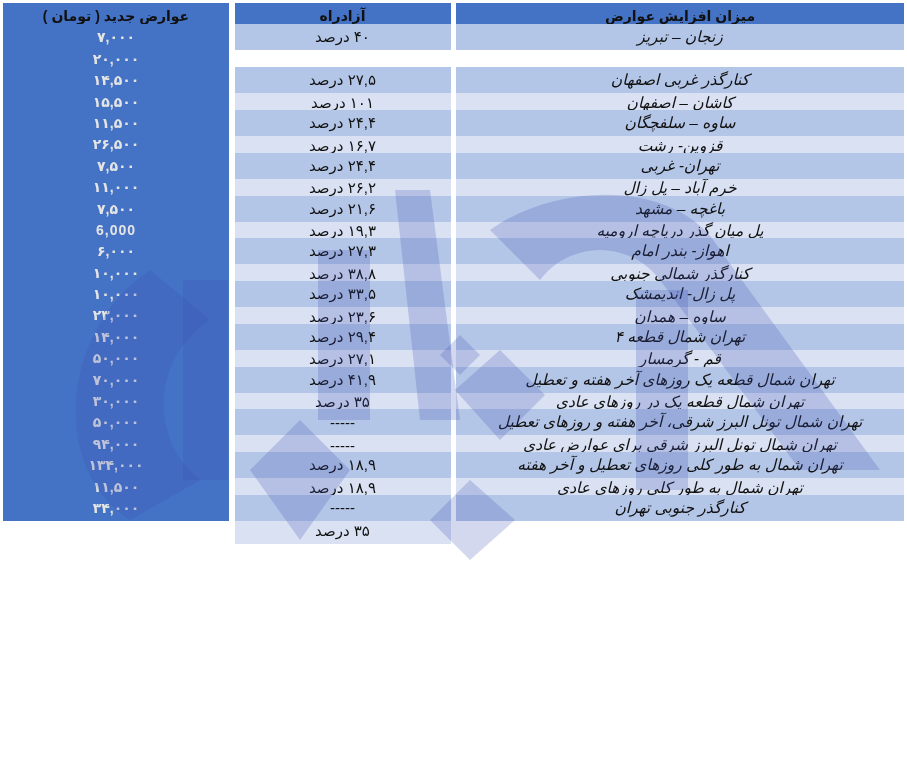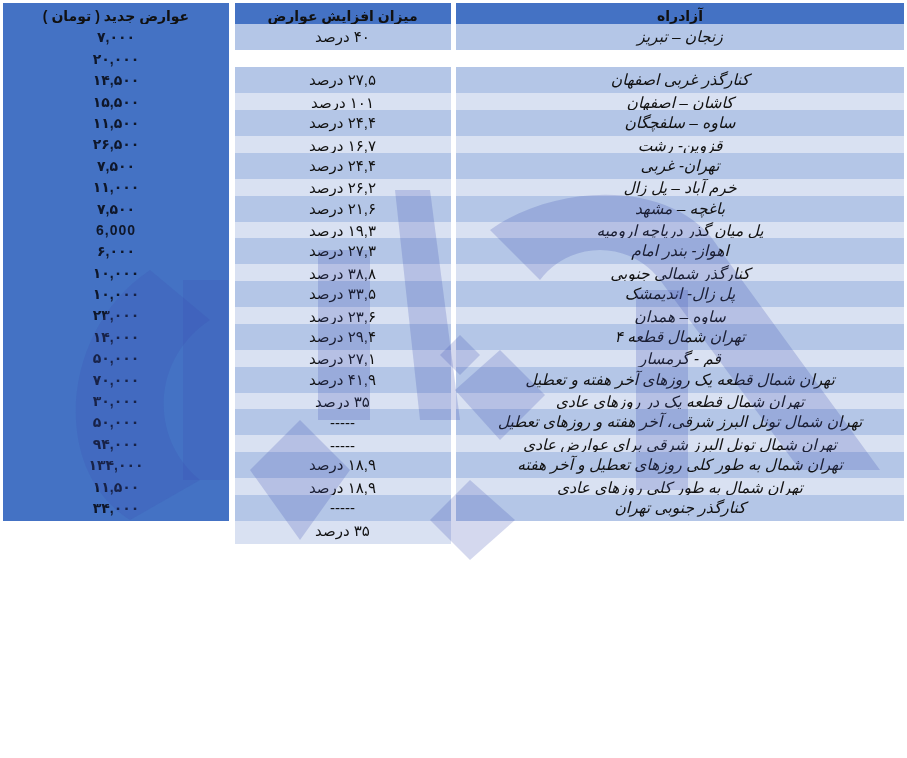--- a/index.html
+++ b/index.html
@@ -42,21 +42,21 @@
     }
     .cell.rtl { direction: rtl; }
     .header .cell {
       background: #4472C4;
       font-weight: bold;
       color: #111111;
       font-size: 14px;
     }
     .cell.price {
       background: #4472C4;
-      color: #0f172a;
+      color: #e5e5e5;
       font-weight: bold;
       font-size: 14px;
       letter-spacing: 1px;
     }
     .row.odd .cell.light { background: #B4C6E7; }
     .row.even .cell.light { background: #D9E1F2; margin-top: 44px; }
     .cell.route { font-size: 15.5px; font-style: italic; }
 
     .watermark {
       position: absolute;
@@ -66,22 +66,22 @@
       height: 758px;
       pointer-events: none;
     }
   </style>
 </head>
 <body>
 
 <div class="table">
   <div class="row header">
     <div class="cell rtl">عوارض جدید ( تومان )</div>
+    <div class="cell rtl">آزادراه</div>
     <div class="cell rtl">میزان افزایش عوارض</div>
-    <div class="cell rtl">آزادراه</div>
   </div>
   <div class="row odd">
       <div class="cell price rtl">۷,۰۰۰</div>
       <div class="cell light rtl">۴۰ درصد</div>
       <div class="cell light route rtl">زنجان – تبریز</div>
     </div>
     <div class="row even">
       <div class="cell price rtl">۲۰,۰۰۰</div>
       <div class="cell light rtl">۱۰۱ درصد</div>
       <div class="cell light route rtl">کاشان – اصفهان</div>

